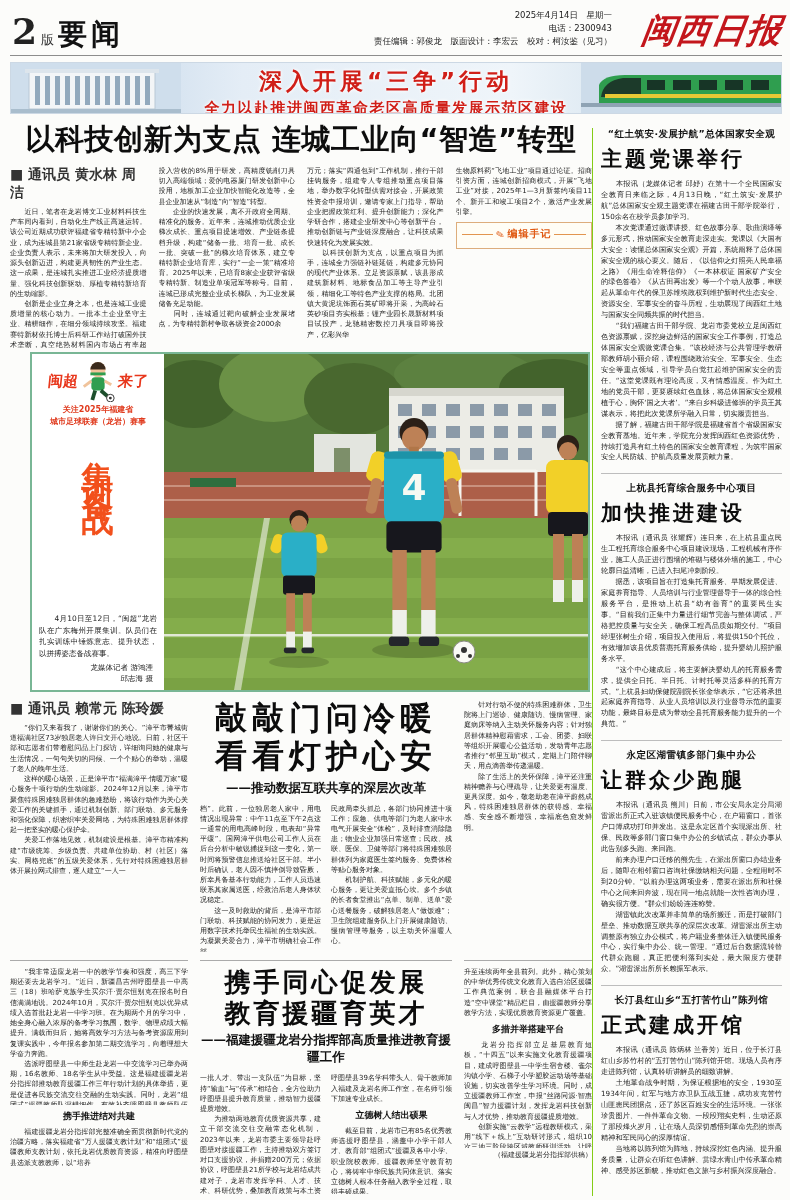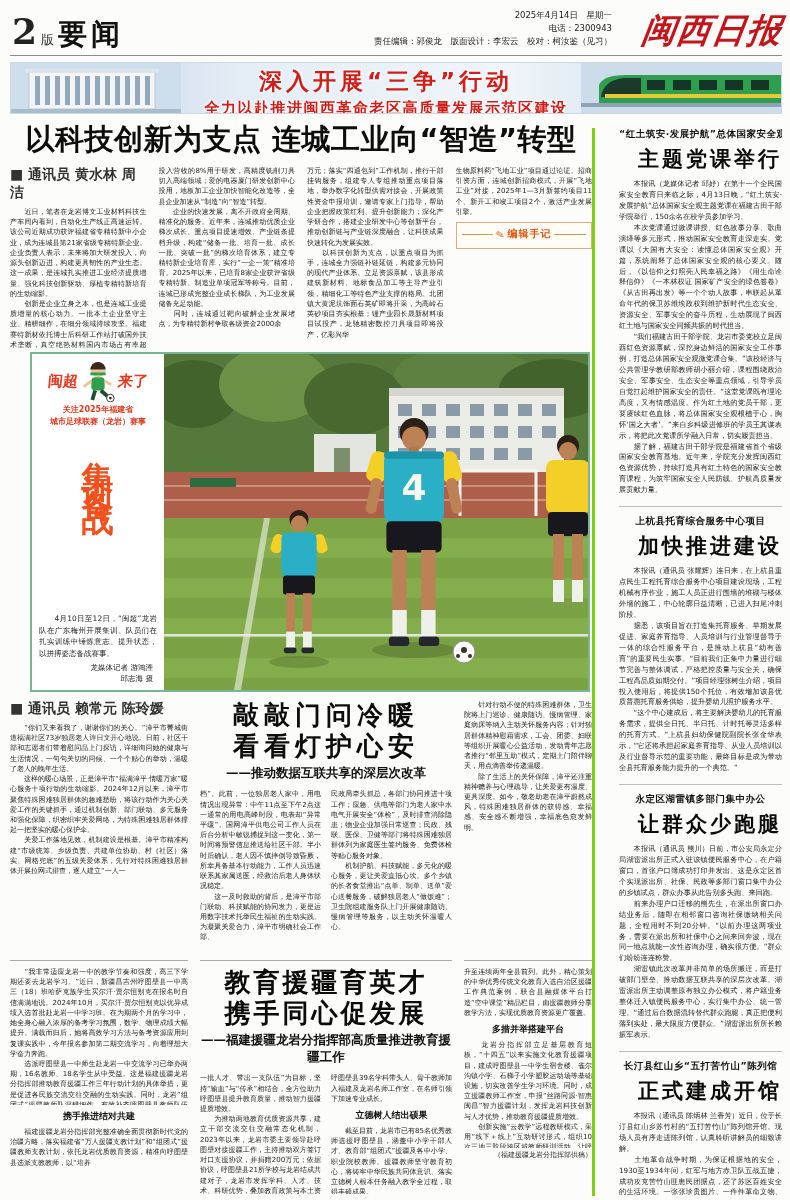--- a/index.html
+++ b/index.html
@@ -64,38 +64,38 @@
   .photo-main{flex:1;position:relative;overflow:hidden}
   .photo-main svg{display:block;width:100%;height:100%}
 
   
   .mid{left:10px;width:582px;display:flex;gap:12px}
   #zp{top:700px;height:252px}
   #edu{top:960px;height:234px}
   .mid .c1{width:178px;flex:none;overflow:hidden}
   .mid .cc{width:252px;flex:none;overflow:hidden}
   .mid .c4{flex:1;overflow:hidden}
-  .mid-h1{font-size:26px;font-weight:900;color:#0c0c0c;text-align:center;line-height:1.18;
+  .mid-h1{font-size:32px;font-weight:900;color:#0c0c0c;text-align:center;line-height:1.18;
           letter-spacing:5px;white-space:nowrap}
   .mid-h1.edu{font-size:26px;letter-spacing:3px}
   .mid-sub{font-size:12.5px;font-weight:700;text-align:center;margin:4px 0 7px;
            font-family:"DejaVu Serif","Liberation Serif",serif;color:#111}
   .two-col{display:flex;gap:10px}
   .two-col>div{flex:1}
   .subhead{font-size:9px;font-weight:900;text-align:center;margin:5px 0 4px;color:#111}
   .edu-sep{border-top:1px solid #aaa;padding-top:6px}
   .credit-line{font-size:7px;text-align:right;color:#222;margin-top:2px}
 
   
-  #rail{left:592px;top:128px;width:190px;height:1068px;border-left:3px solid #84cc16;
-        padding-left:24px;overflow:hidden}
+  #rail{left:592px;top:128px;width:190px;height:1068px;border-left:1px solid #84cc16;
+        padding-left:8px;overflow:hidden}
   .rail-article+.rail-article{border-top:1px solid #bdbdbd;margin-top:10px;padding-top:8px}
   .rail-kicker{font-size:9.5px;font-weight:600;text-align:center;color:#111;letter-spacing:0.5px;
                white-space:nowrap}
-  .rail-headline{font-size:21px;font-weight:900;text-align:right;letter-spacing:3px;
+  .rail-headline{font-size:21px;font-weight:900;text-align:left;letter-spacing:3px;
                  font-family:Liberation Mono, monospace;color:#0c0c0c;margin:4px 0 6px}
   .rail-body{font-size:7.2px;line-height:1.52;text-align:justify;color:#222;white-space:pre-line}
 </style>
 </head>
 <body>
 
 <div id="header" class="abs">
   <div class="ed-wrap">
     <span class="ed-num">2</span>
     <span class="ed-char">版</span>
@@ -333,22 +333,22 @@
 </div>
 
 <div id="edu" class="mid abs">
   <div class="c1 edu-sep">
     <div class="body-text" style="max-height:138px">　　“我非常适应龙岩一中的教学节奏和强度，高三下学期还要去龙岩学习。”近日，新疆昌吉州呼图壁县一中高三（18）班哈萨克族学生买尔汗·贾尔恒别克在报名时自信满满地说。2024年10月，买尔汗·贾尔恒别克以优异成绩入选首批赴龙岩一中学习班。在为期两个月的学习中，她全身心融入浓厚的备考学习氛围，数学、物理成绩大幅提升。满载而归后，她将高效学习方法与备考资源应用到复课实践中，今年报名参加第二期交流学习，向着理想大学奋力奔跑。
 　　选派呼图壁县一中师生赴龙岩一中交流学习已举办两期，16名教师、18名学生从中受益。这是福建援疆龙岩分指挥部推动教育援疆工作三年行动计划的具体举措，更是促进各民族交流交往交融的生动实践。同时，龙岩“组团式”援疆教师队深耕细作，有效补齐呼图壁县教师队伍建设、教学质量、学科建设等短板，让当地师生共享优质教育理念与资源，赢得了当地学生及家长的高度赞誉。</div>
     <div class="subhead">携手推进结对共建</div>
     <div class="body-text">　　福建援疆龙岩分指挥部完整准确全面贯彻新时代党的治疆方略，落实福建省“万人援疆支教计划”和“组团式”援疆教师支教计划，依托龙岩优质教育资源，精准向呼图壁县选派支教教师，以“培养</div>
   </div>
   <div class="cc edu-sep">
+    <div class="mid-h1 edu">携手同心促发展</div>
     <div class="mid-h1 edu">教育援疆育英才</div>
-    <div class="mid-h1 edu">携手同心促发展</div>
     <div class="mid-sub">——福建援疆龙岩分指挥部高质量推进教育援疆工作</div>
     <div class="two-col">
       <div class="body-text">一批人才、带出一支队伍”为目标，坚持“输血”与“传承”相结合，全方位助力呼图壁县提升教育质量，推动智力援疆提质增效。
 　　为推动两地教育优质资源共享，建立干部交流交往交融常态化机制，2023年以来，龙岩市委主要领导赴呼图壁对接援疆工作，主持推动双方签订对口支援协议，并捐赠200万元；依据协议，呼图壁县21所学校与龙岩结成共建对子，龙岩市发挥学科、人才、技术、科研优势，叠加教育政策与本土资源，支持双方在师资服务、教学研究、研学实践等方面深度合作。
 　　制定实施《呼图壁县教育援疆行动计划》，分批次选派当地教师赴龙岩学校跟岗学习，同时开放龙岩教育公共服务平台，实现同步课堂、同步教研、名师好课等资源共建共享。目前，</div>
       <div>
         <div class="body-text">呼图壁县39名学科带头人、骨干教师加入福建及龙岩名师工作室，在名师引领下加速专业成长。</div>
         <div class="subhead">立德树人结出硕果</div>
         <div class="body-text">　　截至目前，龙岩市已有85名优秀教师选援呼图壁县，涵盖中小学干部人才、教育部“组团式”援疆及各中小学、职业院校教师。援疆教师坚守教育初心，将铸牢中华民族共同体意识、落实立德树人根本任务融入教学全过程，取得丰硕成果。
 　　指挥部成立龙岩援疆名师工作室，开展“青蓝工程”师徒结对，邀请5批25名福建省级名师名校长赴呼图壁开展教学指导。援疆教师累计听课2300余节、上示范课1800余节，开设示范课120余场、专题讲座130余场，发表CN论文15篇。在援疆教师助力下，呼图壁三中中考成绩从全县下游跃</div>

